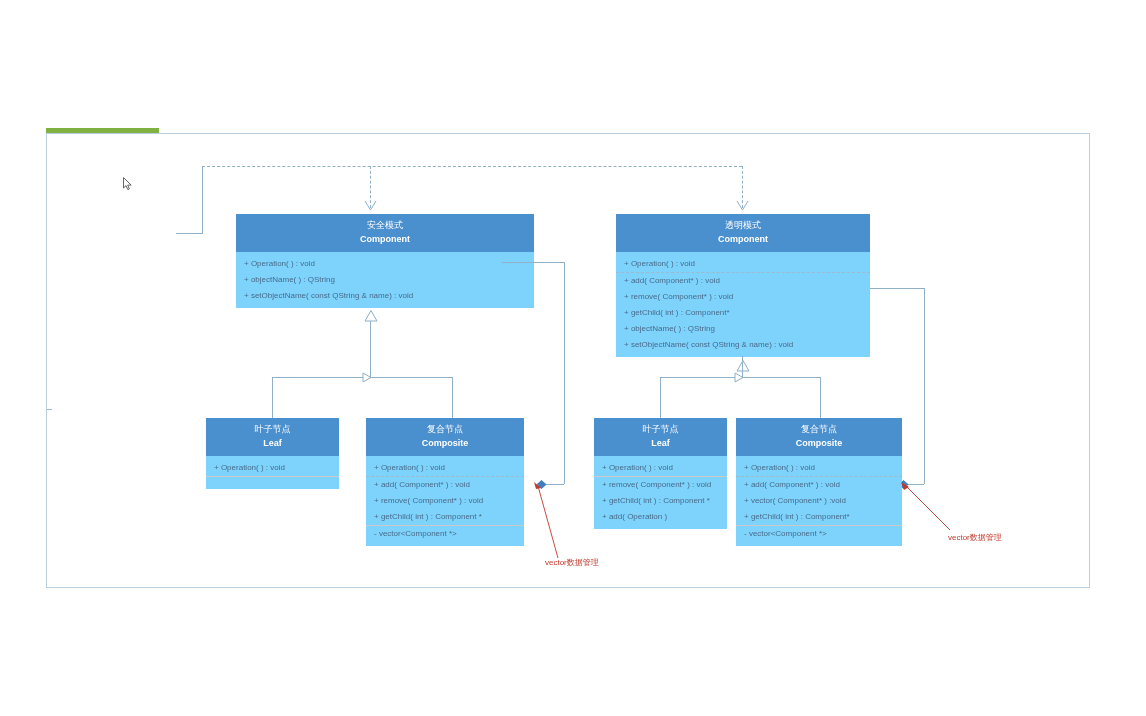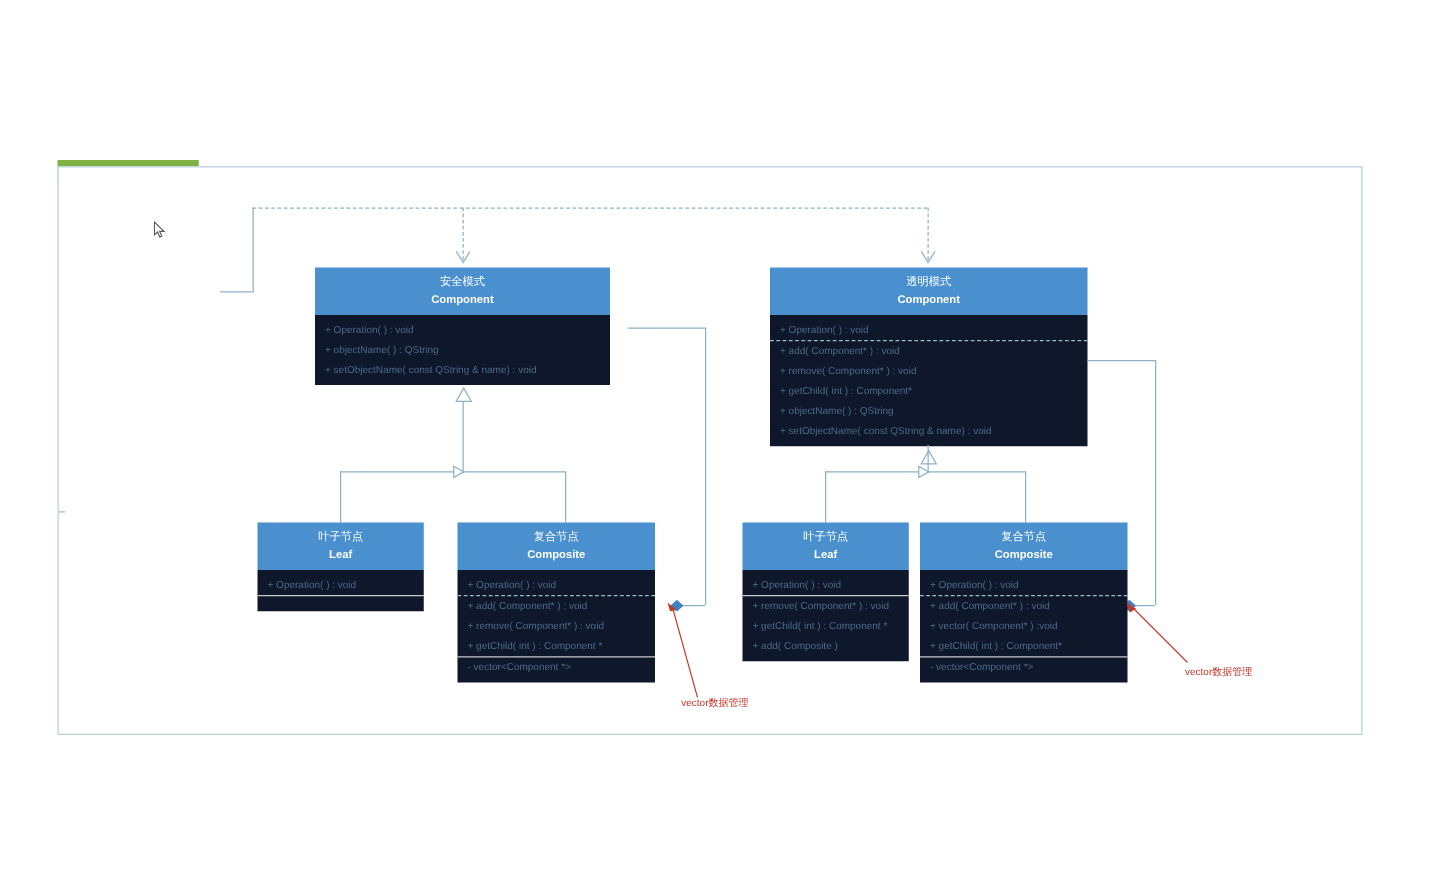--- a/index.html
+++ b/index.html
@@ -134,21 +134,21 @@
     line-height: 13px;
     display: block;
   }
   .cls-head .en {
     font-size: 9px;
     line-height: 14px;
     display: block;
     font-weight: bold;
   }
   .cls-body {
-    background: #0f172a;
+    background: #7dd3fc;
     padding: 4px 0 4px 0;
   }
   .cls-body .row {
     font-size: 8px;
     color: #4a6b8a;
     padding: 3px 8px;
     line-height: 10px;
     white-space: nowrap;
   }
   .sep-solid { border-top: 1px solid #c9c9c9; }
@@ -209,21 +209,21 @@
   <div class="dsh-h" style="left:202px; top:166px; width:540px;"></div>
   <div class="dsh-v" style="left:370px; top:166px; height:42px;"></div>
   <div class="dsh-v" style="left:742px; top:166px; height:42px;"></div>
   <svg class="svgl" style="left:364px; top:200px;" width="14" height="12">
     <path d="M1,1 L6.5,10 L12,1" fill="none" stroke="#8fb0c7" stroke-width="1"></path>
   </svg>
   <svg class="svgl" style="left:736px; top:200px;" width="14" height="12">
     <path d="M1,1 L6.5,10 L12,1" fill="none" stroke="#8fb0c7" stroke-width="1"></path>
   </svg>
 
-  <div class="cls" id="cls-safe-component" style="left:252px; top:214px; width:236px;">
+  <div class="cls" id="cls-safe-component" style="left:236px; top:214px; width:298px;">
     <div class="cls-head">
       <span class="cn">安全模式</span>
       <span class="en">Component</span>
     </div>
     <div class="cls-body">
       <div class="row">+ Operation( ) : void</div>
       <div class="row">+ objectName( ) : QString</div>
       <div class="row">+ setObjectName( const QString &amp; name) : void</div>
     </div>
   </div>
@@ -308,21 +308,21 @@
 
   <div class="cls" id="cls-transparent-leaf" style="left:594px; top:418px; width:133px;">
     <div class="cls-head">
       <span class="cn">叶子节点</span>
       <span class="en">Leaf</span>
     </div>
     <div class="cls-body">
       <div class="row">+ Operation( ) : void</div>
       <div class="row sep-solid">+ remove( Component* ) : void</div>
       <div class="row">+ getChild( int ) : Component *</div>
-      <div class="row">+ add( Composite )</div>
+      <div class="row">+ add( Operation )</div>
     </div>
   </div>
 
   <div class="cls" id="cls-transparent-composite" style="left:736px; top:418px; width:166px;">
     <div class="cls-head">
       <span class="cn">复合节点</span>
       <span class="en">Composite</span>
     </div>
     <div class="cls-body">
       <div class="row">+ Operation( ) : void</div>

